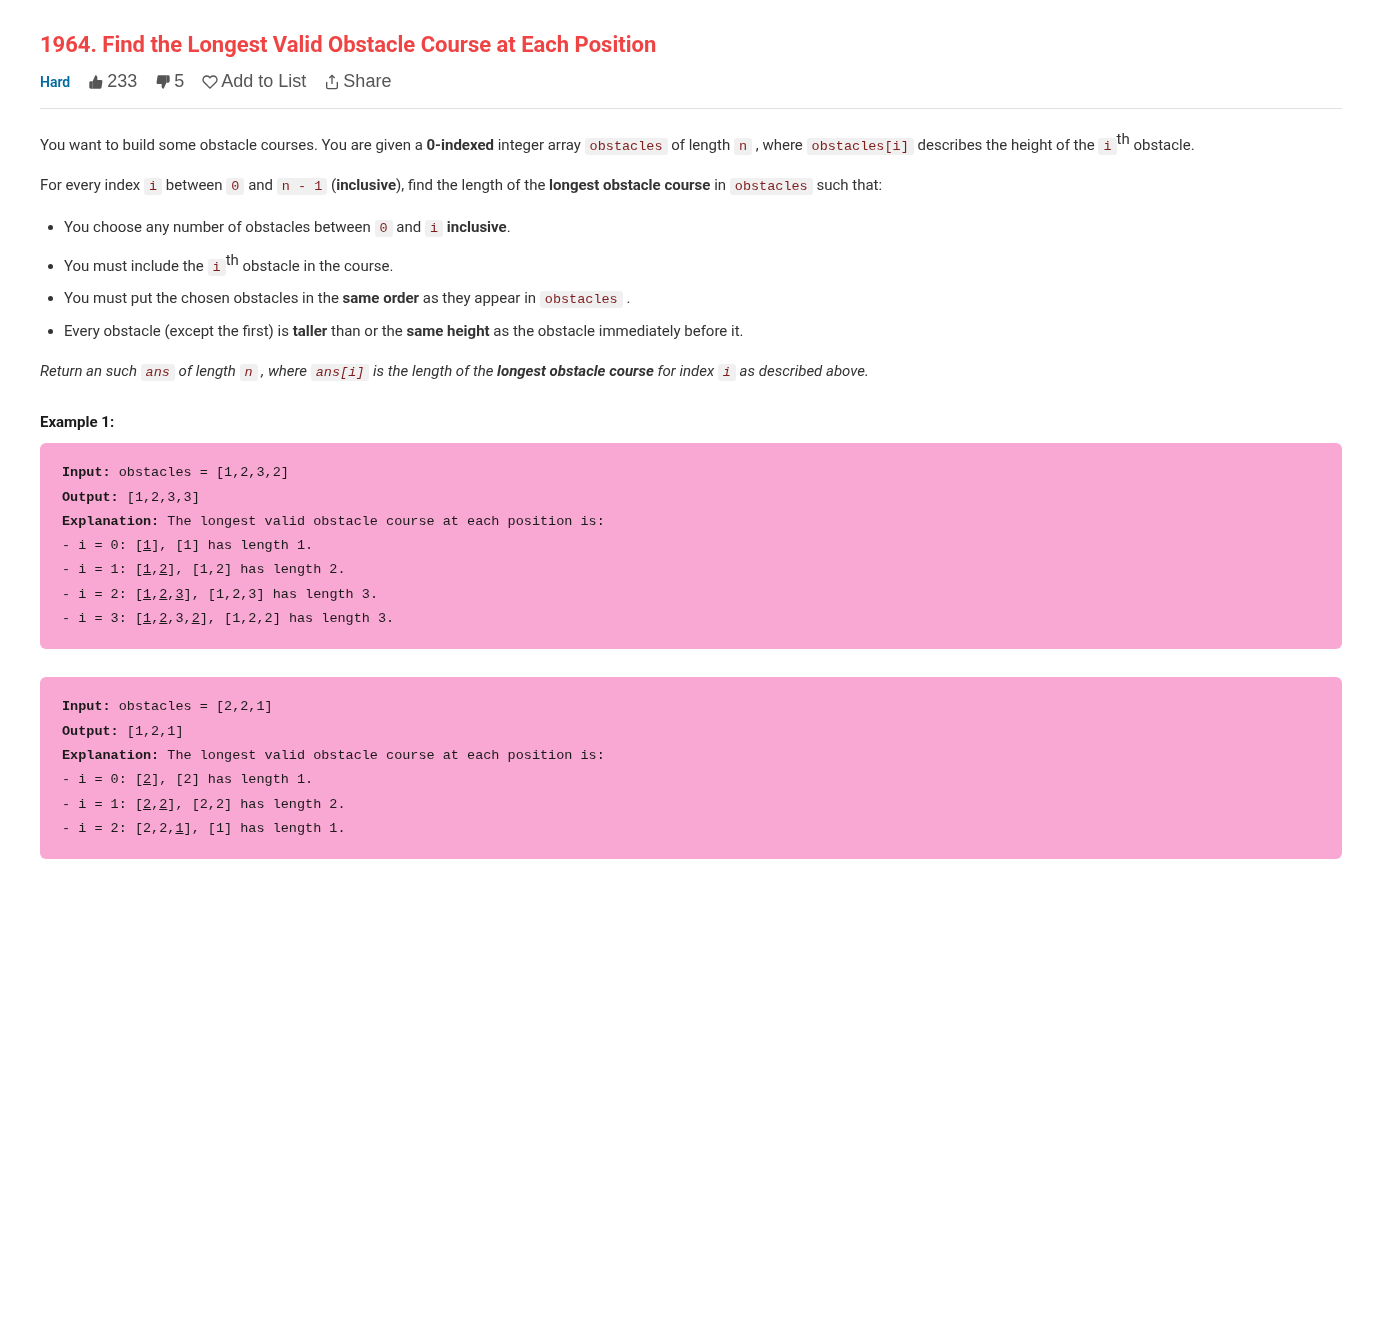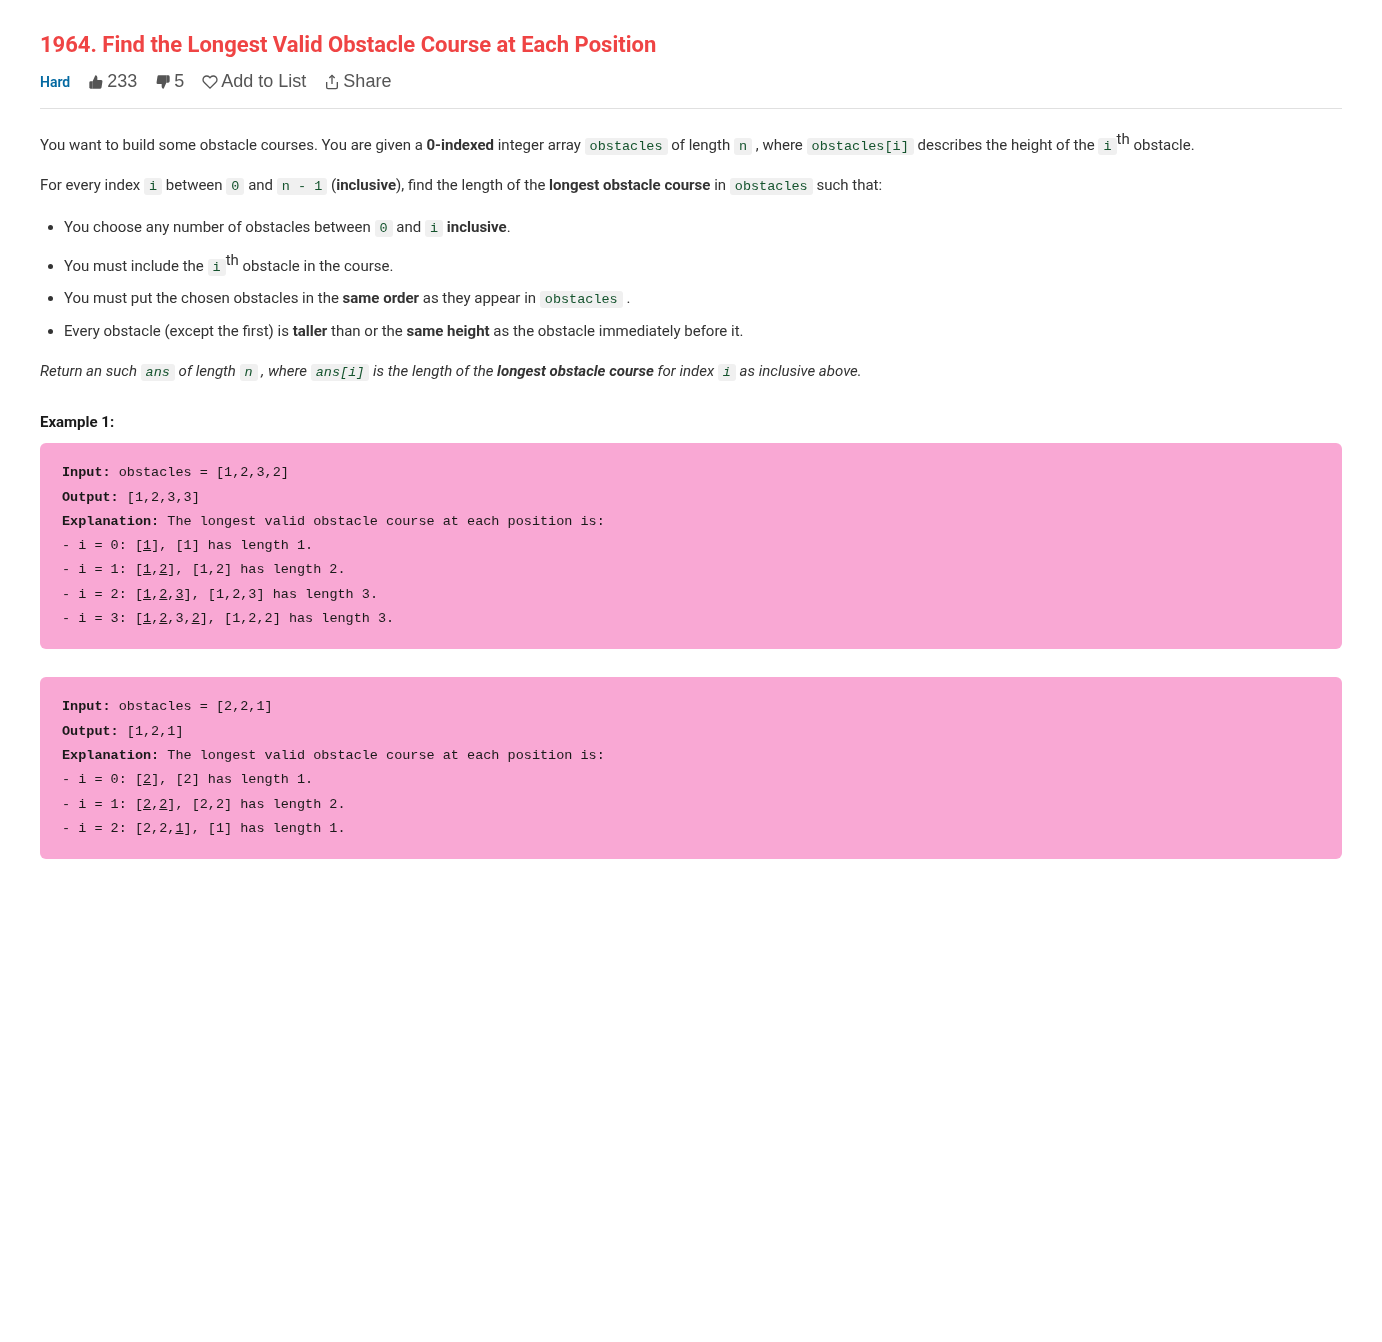--- a/index.html
+++ b/index.html
@@ -49,21 +49,21 @@
     }
     .description p {
       margin-bottom: 14px;
     }
     code {
       font-family: "SFMono-Regular", Consolas, "Liberation Mono", Menlo, monospace;
       font-size: 13.5px;
       background: #f0f0f0;
       padding: 1px 5px;
       border-radius: 3px;
-      color: #14532d;
+      color: #7f1d1d;
     }
     .bullet-list {
       margin: 0 0 14px 24px;
       line-height: 1.9;
     }
     .bullet-list li {
       margin-bottom: 4px;
     }
     sup {
       font-size: 15px;
@@ -149,21 +149,21 @@
   </p>
 
   <ul class="bullet-list">
     <li>You choose any number of obstacles between <code>0</code> and <code>i</code> <strong>inclusive</strong>.</li>
     <li>You must include the <code>i</code><sup>th</sup> obstacle in the course.</li>
     <li>You must put the chosen obstacles in the <strong>same order</strong> as they appear in <code>obstacles</code> .</li>
     <li>Every obstacle (except the first) is <strong>taller</strong> than or the <strong>same height</strong> as the obstacle immediately before it.</li>
   </ul>
 
   <p class="italic-line">
-    Return <em>an such </em><code>ans</code><em> of length </em><code>n</code><em> , where </em><code>ans[i]</code><em> is the length of the </em><strong><em>longest obstacle course</em></strong><em> for index </em><code>i</code><em> as inclusive above.</em>
+    Return <em>an such </em><code>ans</code><em> of length </em><code>n</code><em> , where </em><code>ans[i]</code><em> is the length of the </em><strong><em>longest obstacle course</em></strong><em> for index </em><code>i</code><em> as described above.</em>
   </p>
 </div>
 
 <div>
   <div class="example-title">Example 1:</div>
   <div class="code-block"><span class="kw">Input:</span> obstacles = [1,2,3,2]
 <span class="kw">Output:</span> [1,2,3,3]
 <span class="kw">Explanation:</span> The longest valid obstacle course at each position is:
 - i = 0: [<u>1</u>], [1] has length 1.
 - i = 1: [<u>1</u>,<u>2</u>], [1,2] has length 2.

